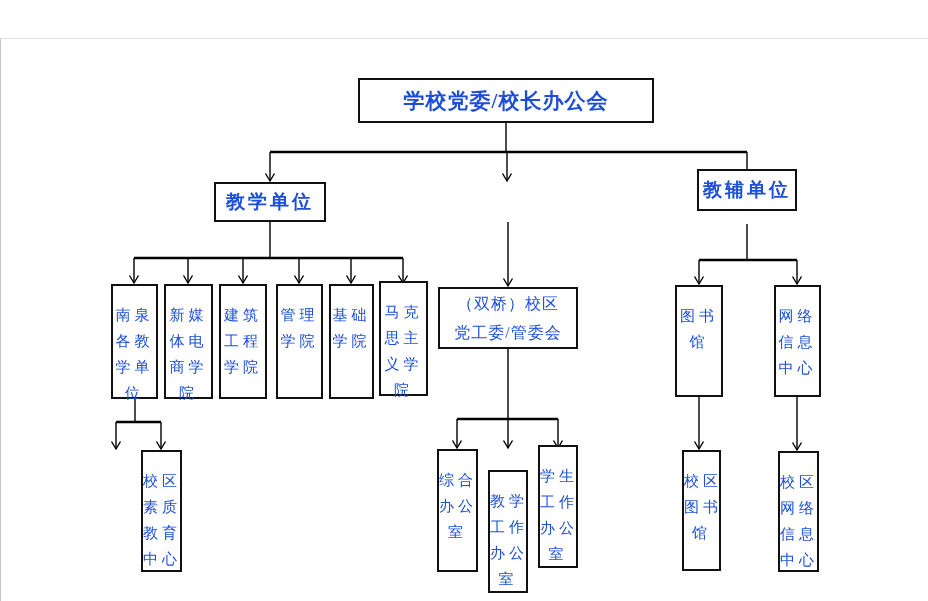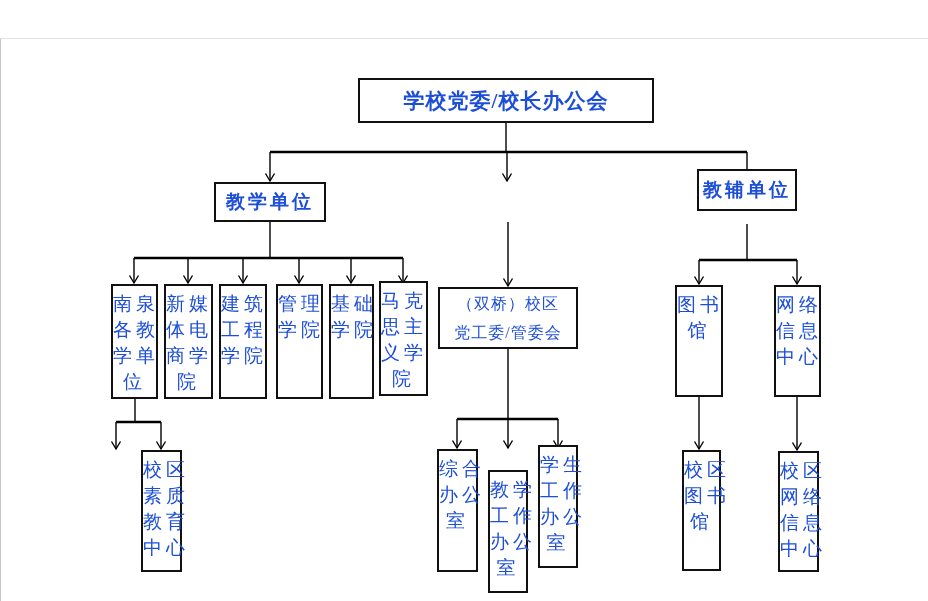--- a/index.html
+++ b/index.html
@@ -32,22 +32,22 @@
   }
   .root{
     display:flex;align-items:center;justify-content:center;
     font-size:21px;font-weight:bold;letter-spacing:1px;white-space:pre;
   }
   .shq{
     display:flex;align-items:center;justify-content:center;
     font-size:16px;letter-spacing:1px;line-height:29px;white-space:pre;
   }
   .v{
-    font-size:19px;letter-spacing:4px;line-height:26px;
-    padding-top:5px;white-space:pre;
+    font-size:15px;letter-spacing:4px;line-height:26px;
+    padding-top:16px;white-space:pre;
   }
   
   #b-root{left:357px;top:39px;width:296px;height:45px;}
   #b-teach{left:213px;top:143px;width:112px;height:40px;}
   #b-party{left:417px;top:143px;width:181px;height:40px;}
   #b-aux{left:696px;top:130px;width:100px;height:42px;}
   #b-nanquan{left:110px;top:245px;width:47px;height:115px;}
   #b-xinmeiti{left:163px;top:245px;width:49px;height:115px;}
   #b-jianzhu{left:218px;top:245px;width:48px;height:115px;}
   #b-guanli{left:275px;top:245px;width:47px;height:115px;}

